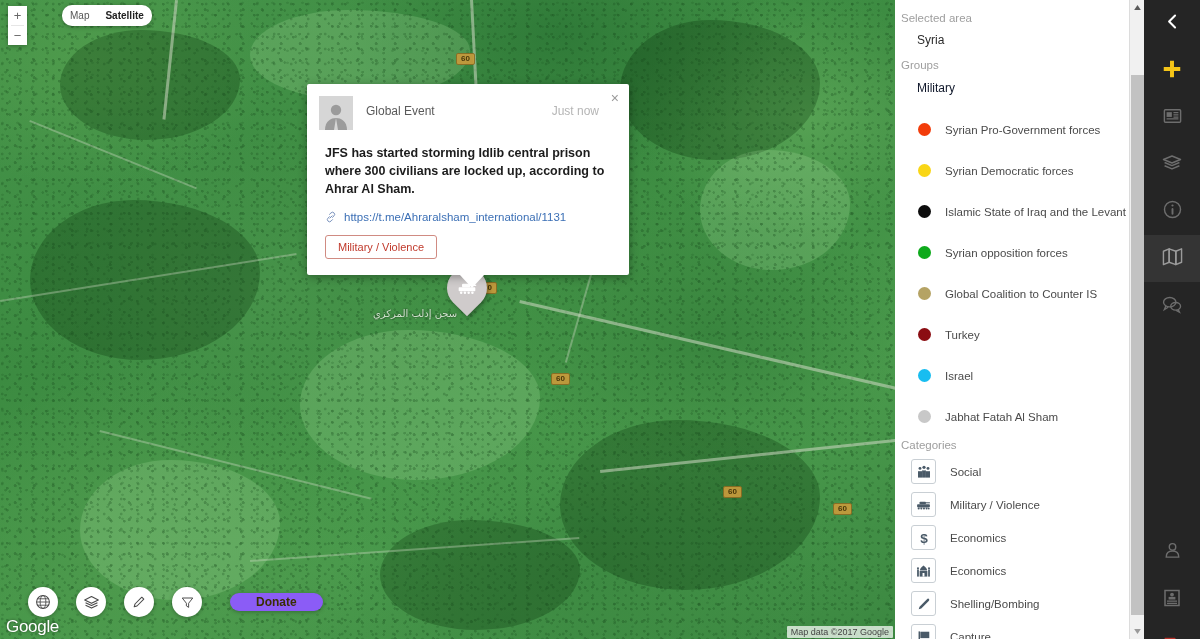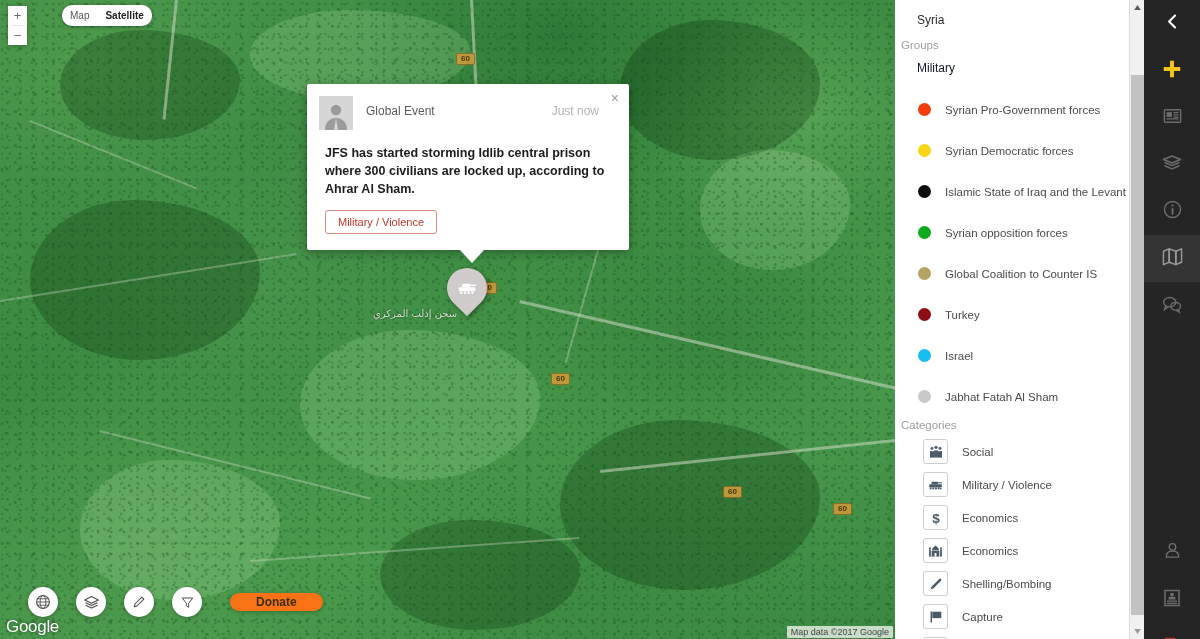--- a/index.html
+++ b/index.html
@@ -151,42 +151,42 @@
   #bottom-actions {
     position: absolute; left: 28px; bottom: 22px; display: flex;
     align-items: center; gap: 18px; z-index: 30;
   }
   .round-btn {
     width: 30px; height: 30px; border-radius: 50%; background: #fff;
     box-shadow: 0 1px 4px rgba(0,0,0,.3); display: flex;
     align-items: center; justify-content: center; cursor: pointer;
   }
   #donate-btn {
-    background: #f97316; color: #3a2f04; font-size: 12px; font-weight: bold;
+    background: #8b5cf6; color: #3a2f04; font-size: 12px; font-weight: bold;
     border-radius: 16px; padding: 2px 26px; cursor: pointer;
     box-shadow: 0 1px 4px rgba(0,0,0,.3); margin-left: 10px;
   }
 
   
   #sidebar {
     position: absolute; left: 895px; top: 0; width: 249px; height: 639px;
     background: #fff; overflow: hidden;
   }
   #sidebar-inner { padding: 8px 0 0 0; }
   .section-head {
     font-size: 11.5px; color: #9e9e9e; padding: 4px 0 4px 6px;
   }
   .selected-area { font-size: 12px; color: #2b2b2b; padding: 5px 0 8px 22px; }
   .group-title { font-size: 12px; color: #0f172a; padding: 6px 0 6px 22px; }
   .group-item {
     display: flex; align-items: center; padding: 6px 0 6px 23px; cursor: pointer; margin-top: 16px;
   }
   .dot { width: 13px; height: 13px; border-radius: 50%; flex: 0 0 13px; }
   .group-item .lbl { font-size: 11.5px; color: #4a4a4a; margin-left: 14px; }
-  .cat-item { display: flex; align-items: center; padding: 4px 0 4px 28px; cursor: pointer; }
+  .cat-item { display: flex; align-items: center; padding: 4px 0 4px 16px; cursor: pointer; }
   .cat-icon {
     width: 25px; height: 25px; border: 1px solid #c9cfd4; border-radius: 3px;
     display: flex; align-items: center; justify-content: center; flex: 0 0 25px;
     background: #fff;
   }
   .cat-item .lbl { font-size: 11.5px; color: #4a4a4a; margin-left: 14px; }
 
   
   #sb-track {
     position: absolute; right: 0; top: 0; width: 15px; height: 639px;
@@ -314,28 +314,35 @@
         <svg width="30" height="30" viewBox="0 0 30 30">
           <circle cx="15" cy="10" r="5.2" fill="#9b9b9b"></circle>
           <path d="M4 30 C4 21 10 18 15 18 C20 18 26 21 26 30 Z" fill="#9b9b9b"></path>
           <path d="M15 18 L13 30 L17 30 Z" fill="#d6d6d6"></path>
         </svg>
       </div>
       <div class="author">Global Event</div>
       <div class="time">Just now</div>
     </div>
     <div class="body">JFS has started storming Idlib central prison where 300 civilians are locked up, according to Ahrar Al Sham.</div>
+    <div class="linkrow">
+      <svg width="12" height="12" viewBox="0 0 16 16">
+        <path d="M6.5 9.5 L9.5 6.5 M6 4.5 L8 2.5 a2.8 2.8 0 0 1 4 4 L10 8.5 M6 7.5 L4 9.5 a2.8 2.8 0 0 0 4 4 L10 11.5" fill="none" stroke="#6b86b5" stroke-width="1.2" stroke-linecap="round"></path>
+      </svg>
+      <a href="#">https://t.me/Ahraralsham_international/1131</a>
+    </div>
     <div class="tagrow">
       <span class="tag">Military / Violence</span>
     </div>
   </div>
 </div>
 
 <div id="sidebar">
   <div id="sidebar-inner">
+    <div class="section-head">Selected area</div>
     <div class="selected-area">Syria</div>
 
     <div class="section-head">Groups</div>
     <div class="group-title">Military</div>
     <div id="groups-list">
         <div class="group-item">
           <span class="dot" style="background: rgb(242, 60, 10);"></span>
           <span class="lbl">Syrian Pro-Government forces</span>
         </div>
         <div class="group-item">

